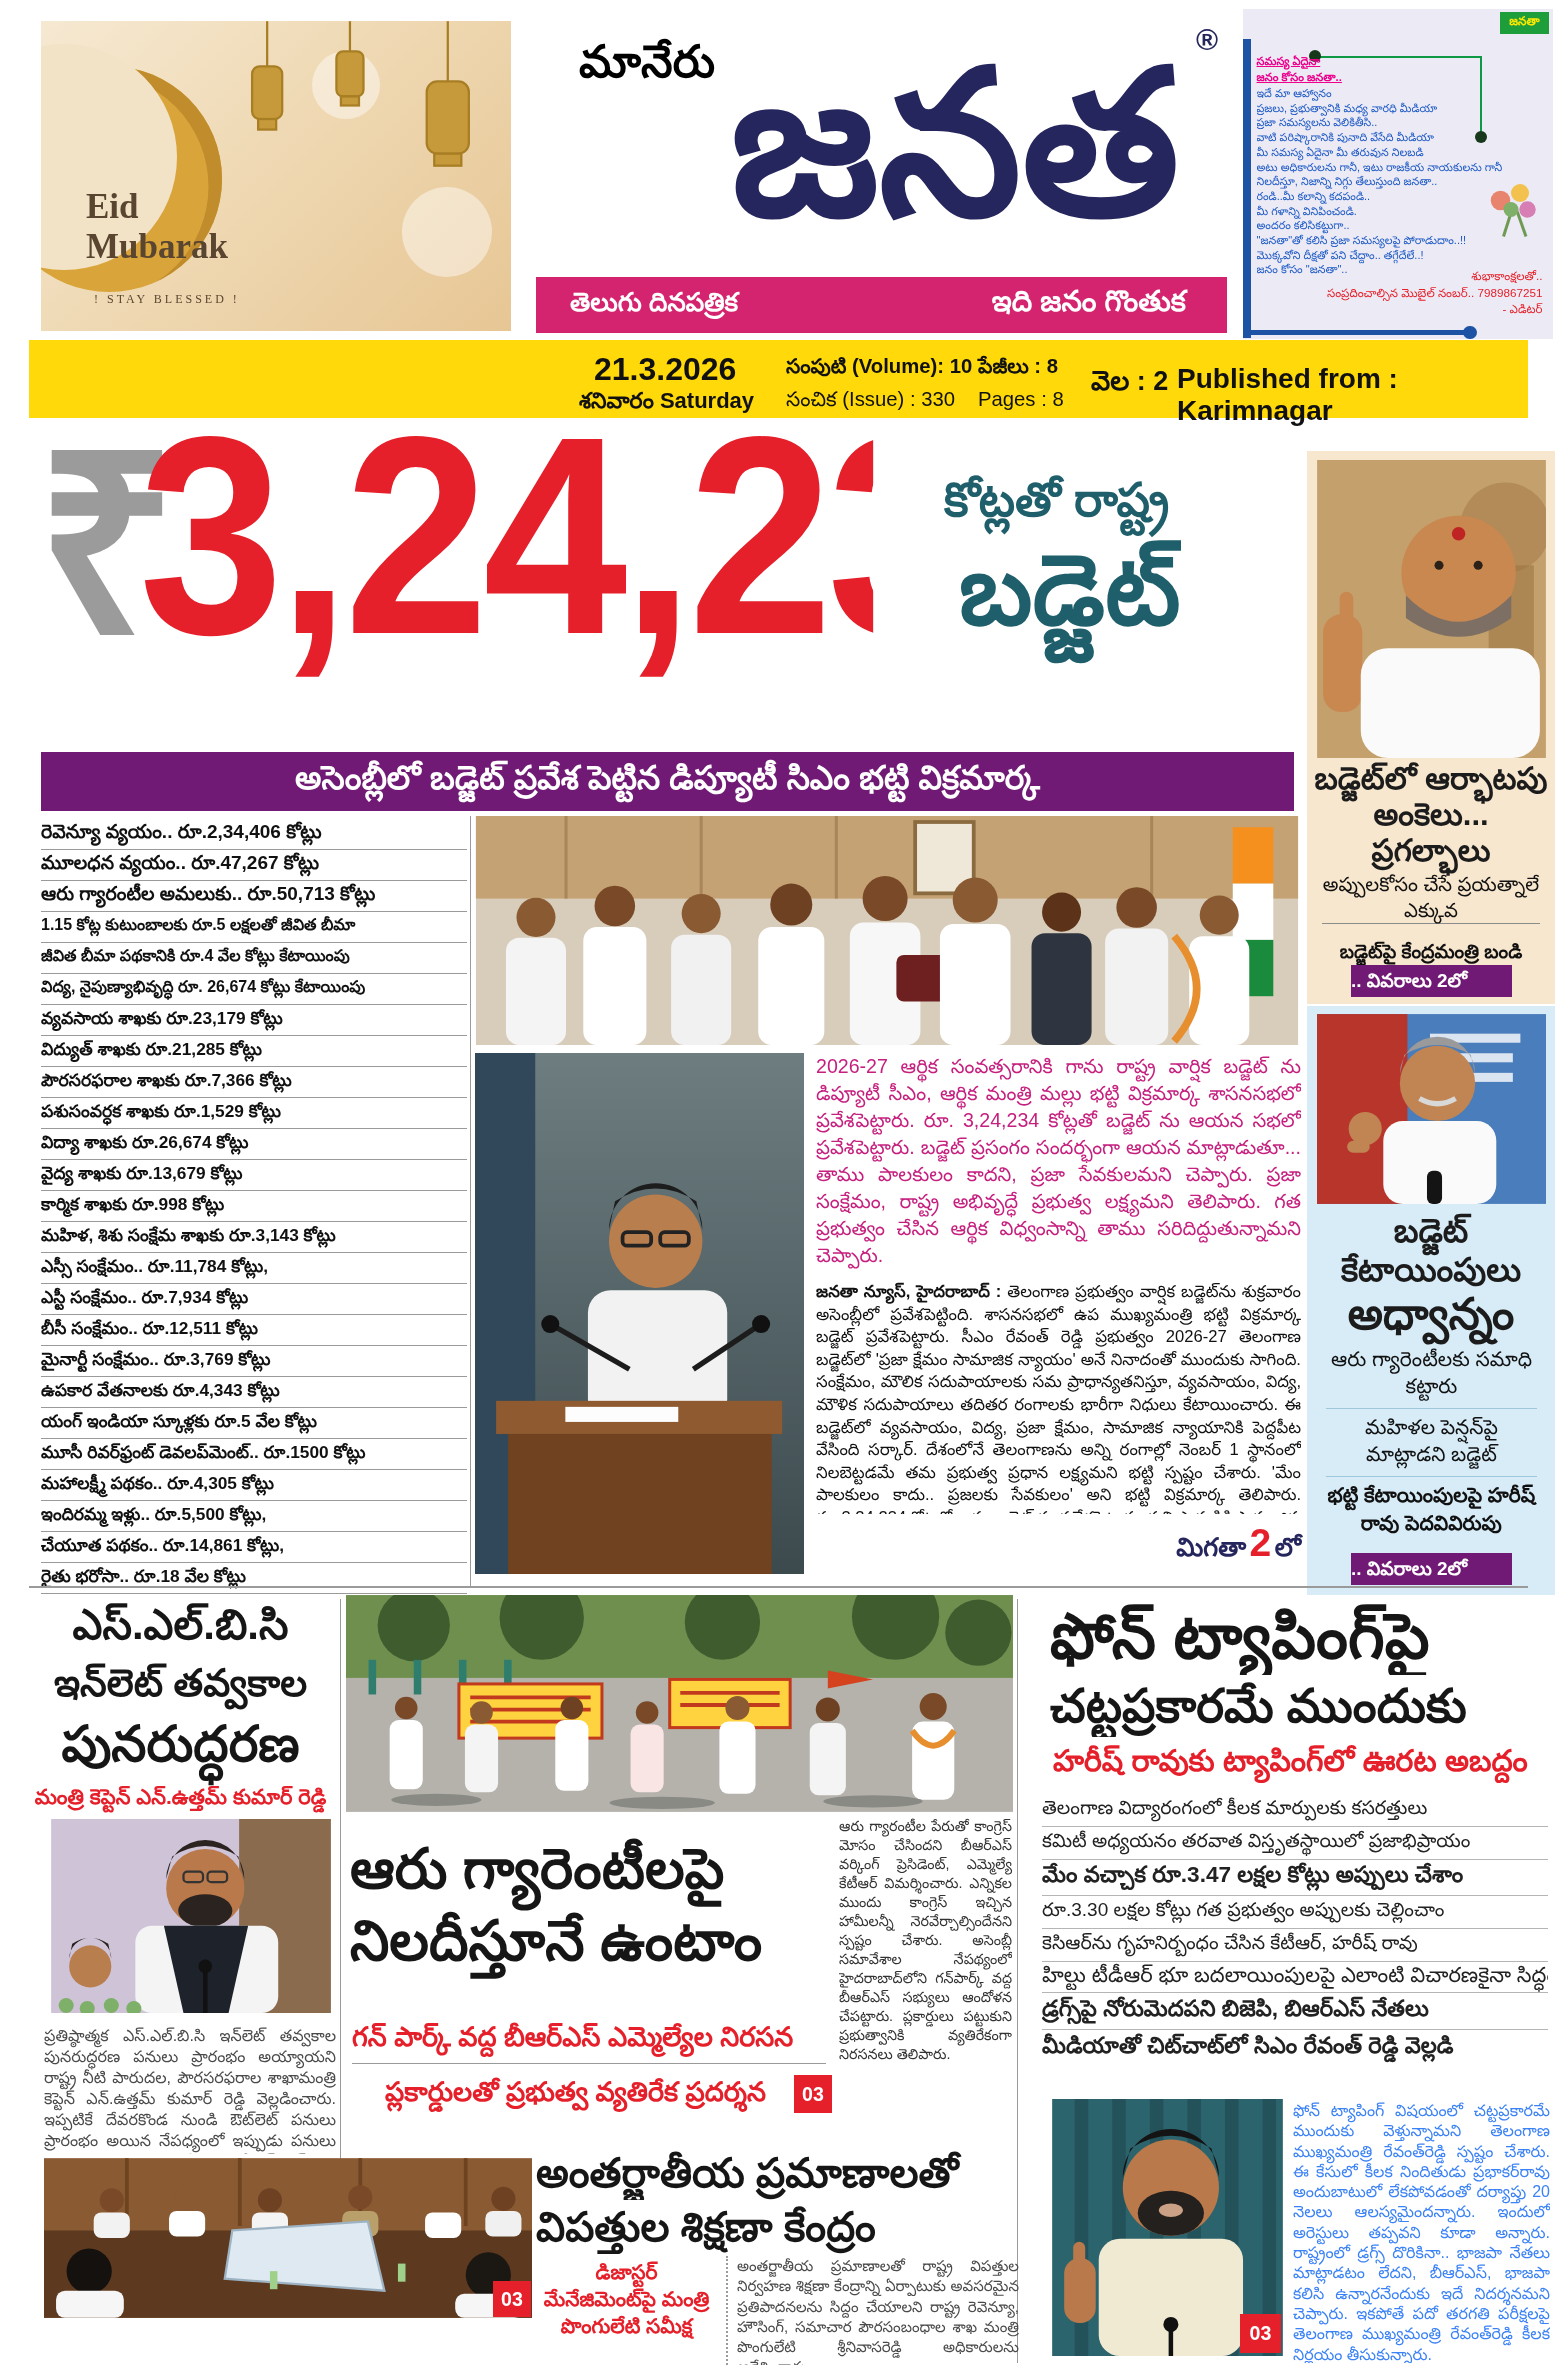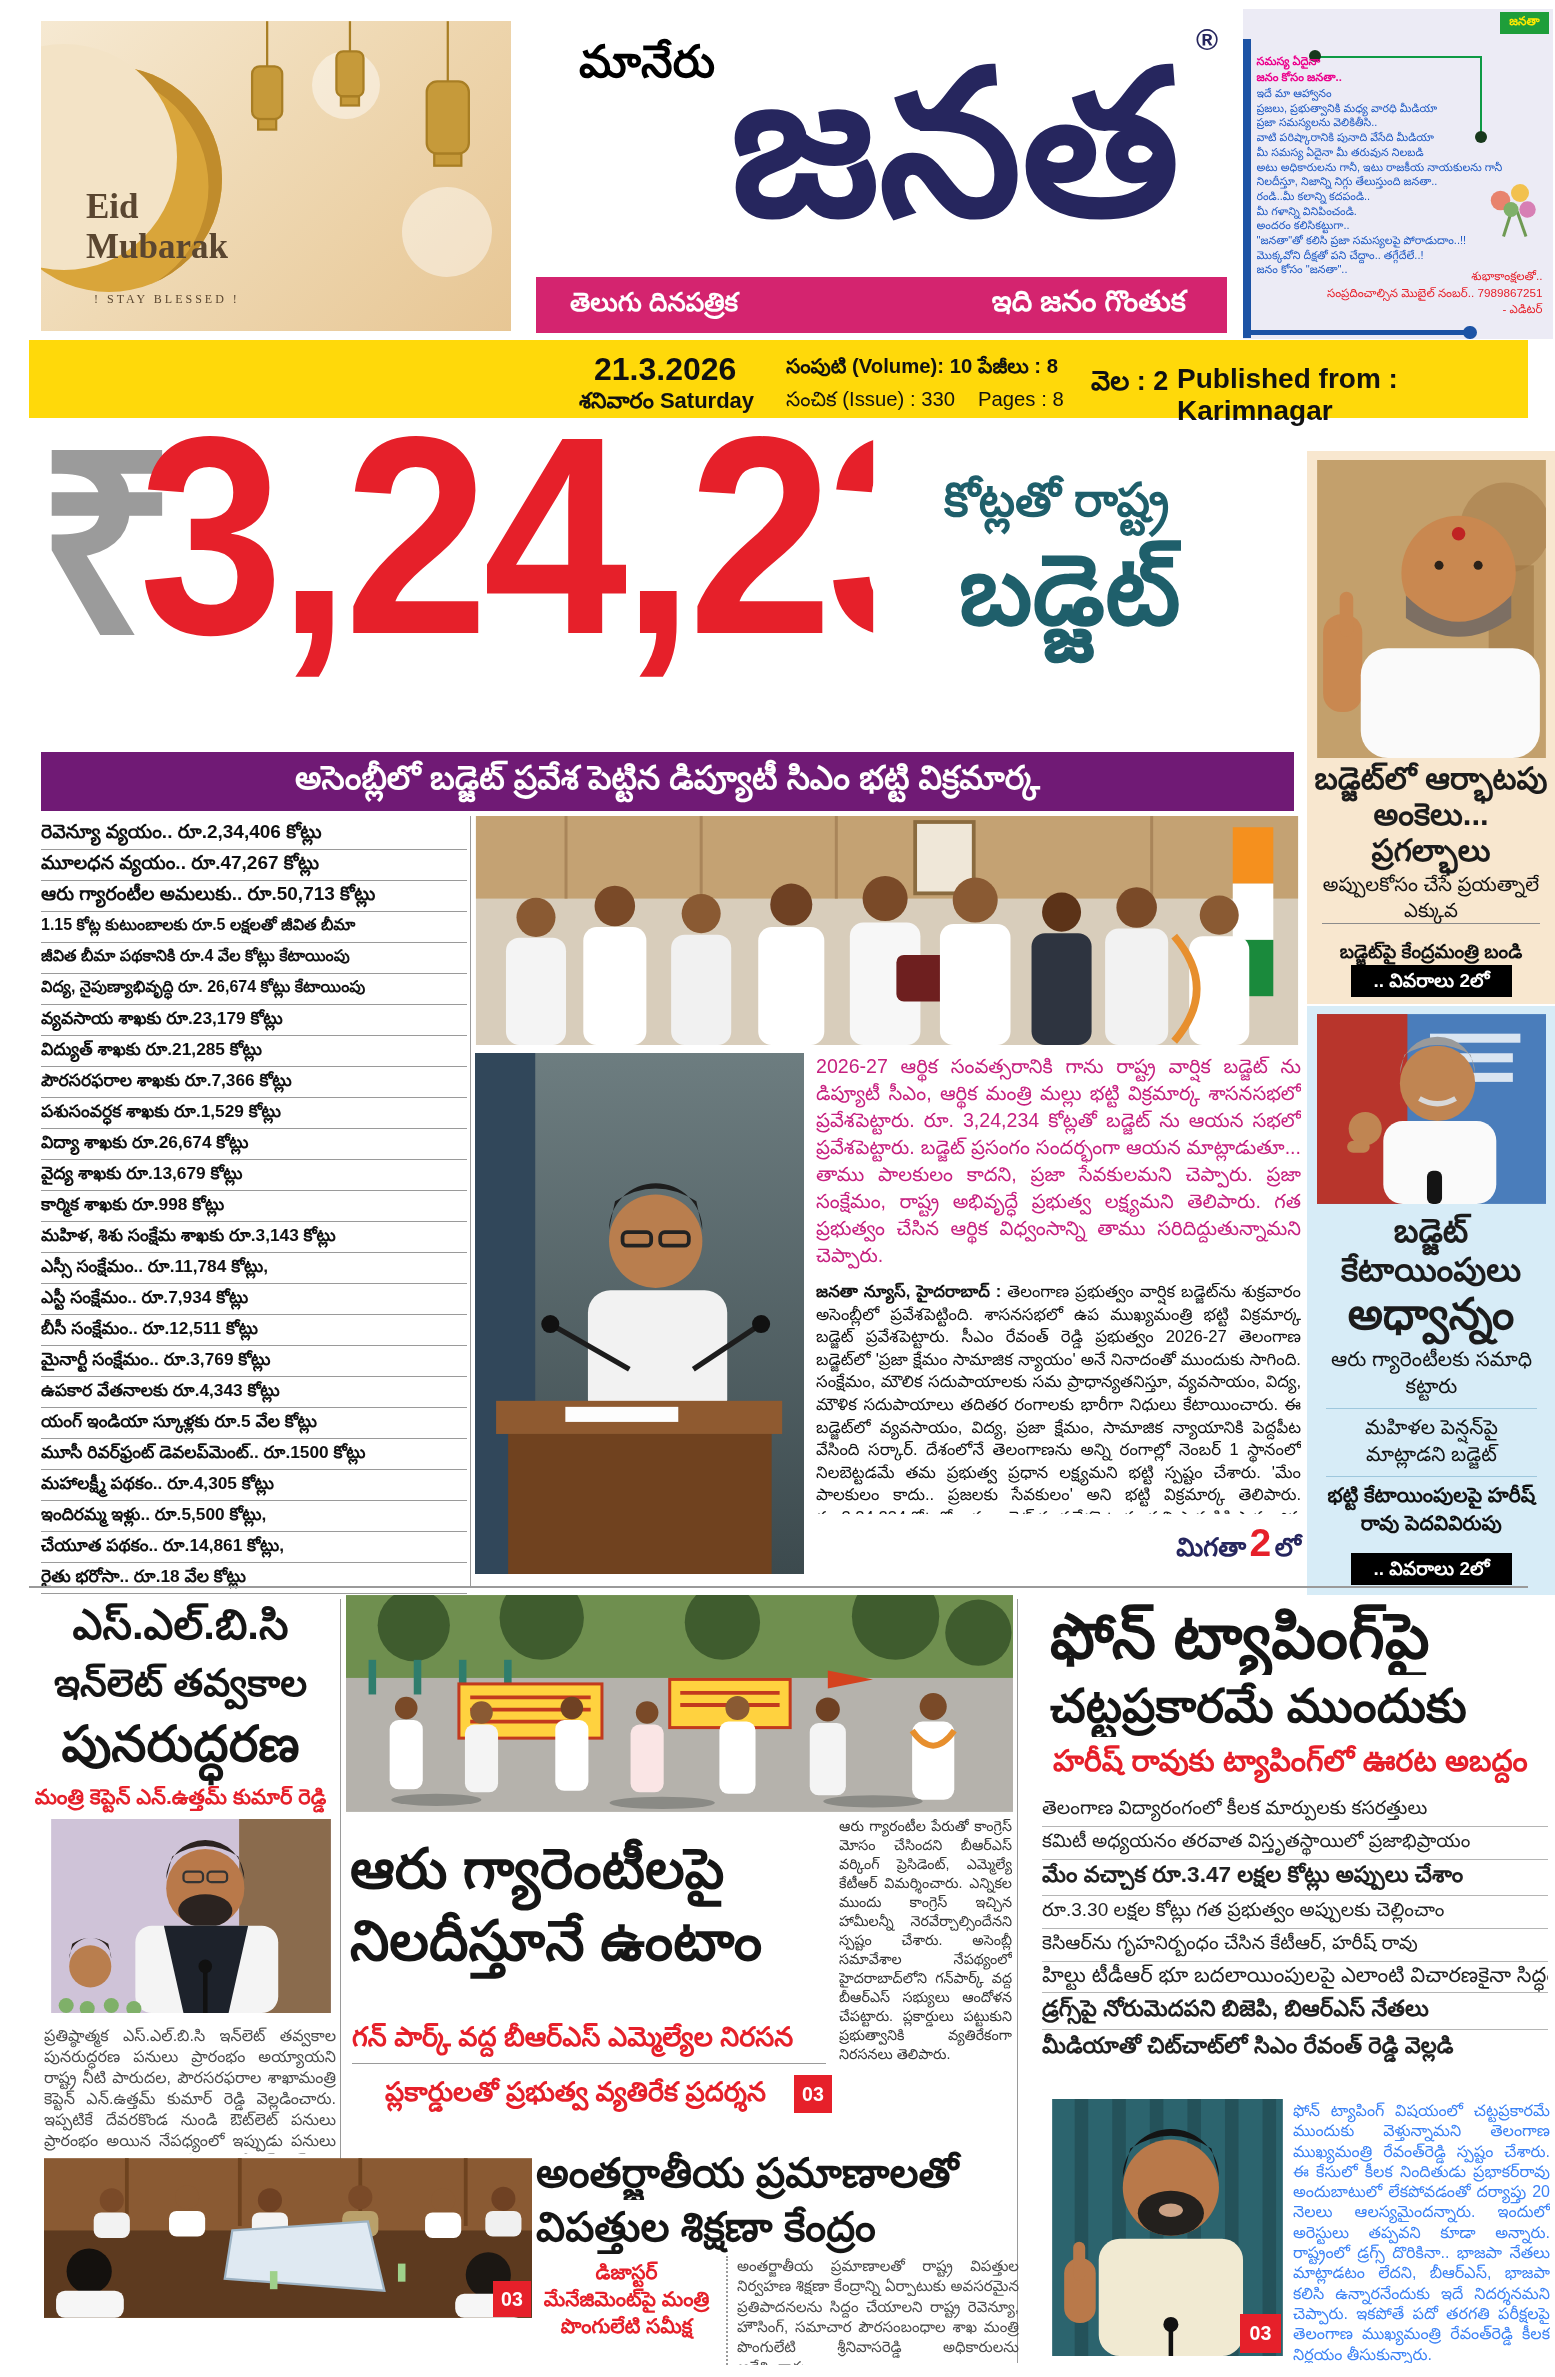--- a/index.html
+++ b/index.html
@@ -30,21 +30,21 @@
   .banner{background:#701a75;color:#fff;display:flex;align-items:center;justify-content:center;}
   .budget-row{border-bottom:0.8px solid #9a9a9a;font-weight:bold;font-size:17.3px;
         display:flex;align-items:center;white-space:nowrap;overflow:hidden;height:30px;}
   .budget-row:nth-child(-n+3){font-size:19px;}
   .budget-row:nth-child(n+4):nth-child(-n+6){font-size:16px;}
   .magenta{color:#c6207f;}
   .purple{color:#3b82f6;}
   .graytxt{color:#4a4a4a;}
   .card1{background:#f8e7cf;}
   .card2{background:#d7ecf7;}
-  .redbtn{background:#000000;color:#fff;font-weight:bold;text-align:center;}
+  .redbtn{background:#701a75;color:#fff;font-weight:bold;text-align:left;}
   .pageref{background:#e6202a;color:#fff;font-weight:bold;display:flex;align-items:center;justify-content:center;}
   .redsub{color:#e6202a;font-weight:bold;}
   .rule{background:#9a9a9a;}
   .point{border-bottom:0.8px solid #b5b5b5;display:flex;align-items:center;
          font-size:19px;color:#222;white-space:nowrap;overflow:hidden;}
   .point.big{font-size:22.6px;font-weight:bold;}
   .jst{text-align:justify;}
 </style>
 </head>
 <body>
@@ -87,21 +87,21 @@
 
   <div class="abs invite" style="left:1243px;top:9px;width:310px;height:330px;">
     <div class="abs" style="left:0;top:30px;width:7.5px;height:299px;background:#1c53a5;"></div>
     <div class="abs" style="left:7.5px;bottom:4.5px;width:218px;height:4.5px;background:#1c53a5;"></div>
     <div class="abs" style="left:220px;bottom:0;width:13.5px;height:13.5px;border-radius:50%;background:#1c53a5;"></div>
     <div class="abs" style="right:4.5px;top:3px;background:#1e9e3a;color:#ffe900;font-weight:bold;font-size:12px;padding:2.3px 9px;">జనతా</div>
     <div class="abs" style="left:75px;top:47px;width:164px;height:2.3px;background:#0e9a44;"></div>
     <div class="abs" style="left:237px;top:47px;width:2.3px;height:81px;background:#0e9a44;"></div>
     <div class="abs" style="left:66px;top:41px;width:12px;height:12px;border-radius:50%;background:#18381c;"></div>
     <div class="abs" style="left:232px;top:122px;width:12px;height:12px;border-radius:50%;background:#18381c;"></div>
-    <div class="abs pink" style="left:13.5px;top:44px;font-size:11.3px;line-height:16px;">
+    <div class="abs pink" style="left:13.5px;top:44px;font-size:11.3px;line-height:16px;text-decoration:underline;">
       <div>సమస్య ఏదైనా</div>
       <div>జనం కోసం జనతా..</div>
     </div>
     <div class="abs blue nowrap" style="left:13.5px;top:77px;width:290px;height:193px;font-size:11px;line-height:14.7px;">
       <div>ఇదే మా ఆహ్వానం</div>
       <div>ప్రజలు, ప్రభుత్వానికి మధ్య వారధి మీడియా</div>
       <div>ప్రజా సమస్యలను వెలికితీసి..</div>
       <div>వాటి పరిష్కారానికి పునాది వేసేది మీడియా</div>
       <div>మీ సమస్య ఏదైనా మీ తరువున నిలబడి</div>
       <div>అటు అధికారులను గానీ, ఇటు రాజకీయ నాయకులను గానీ</div>

